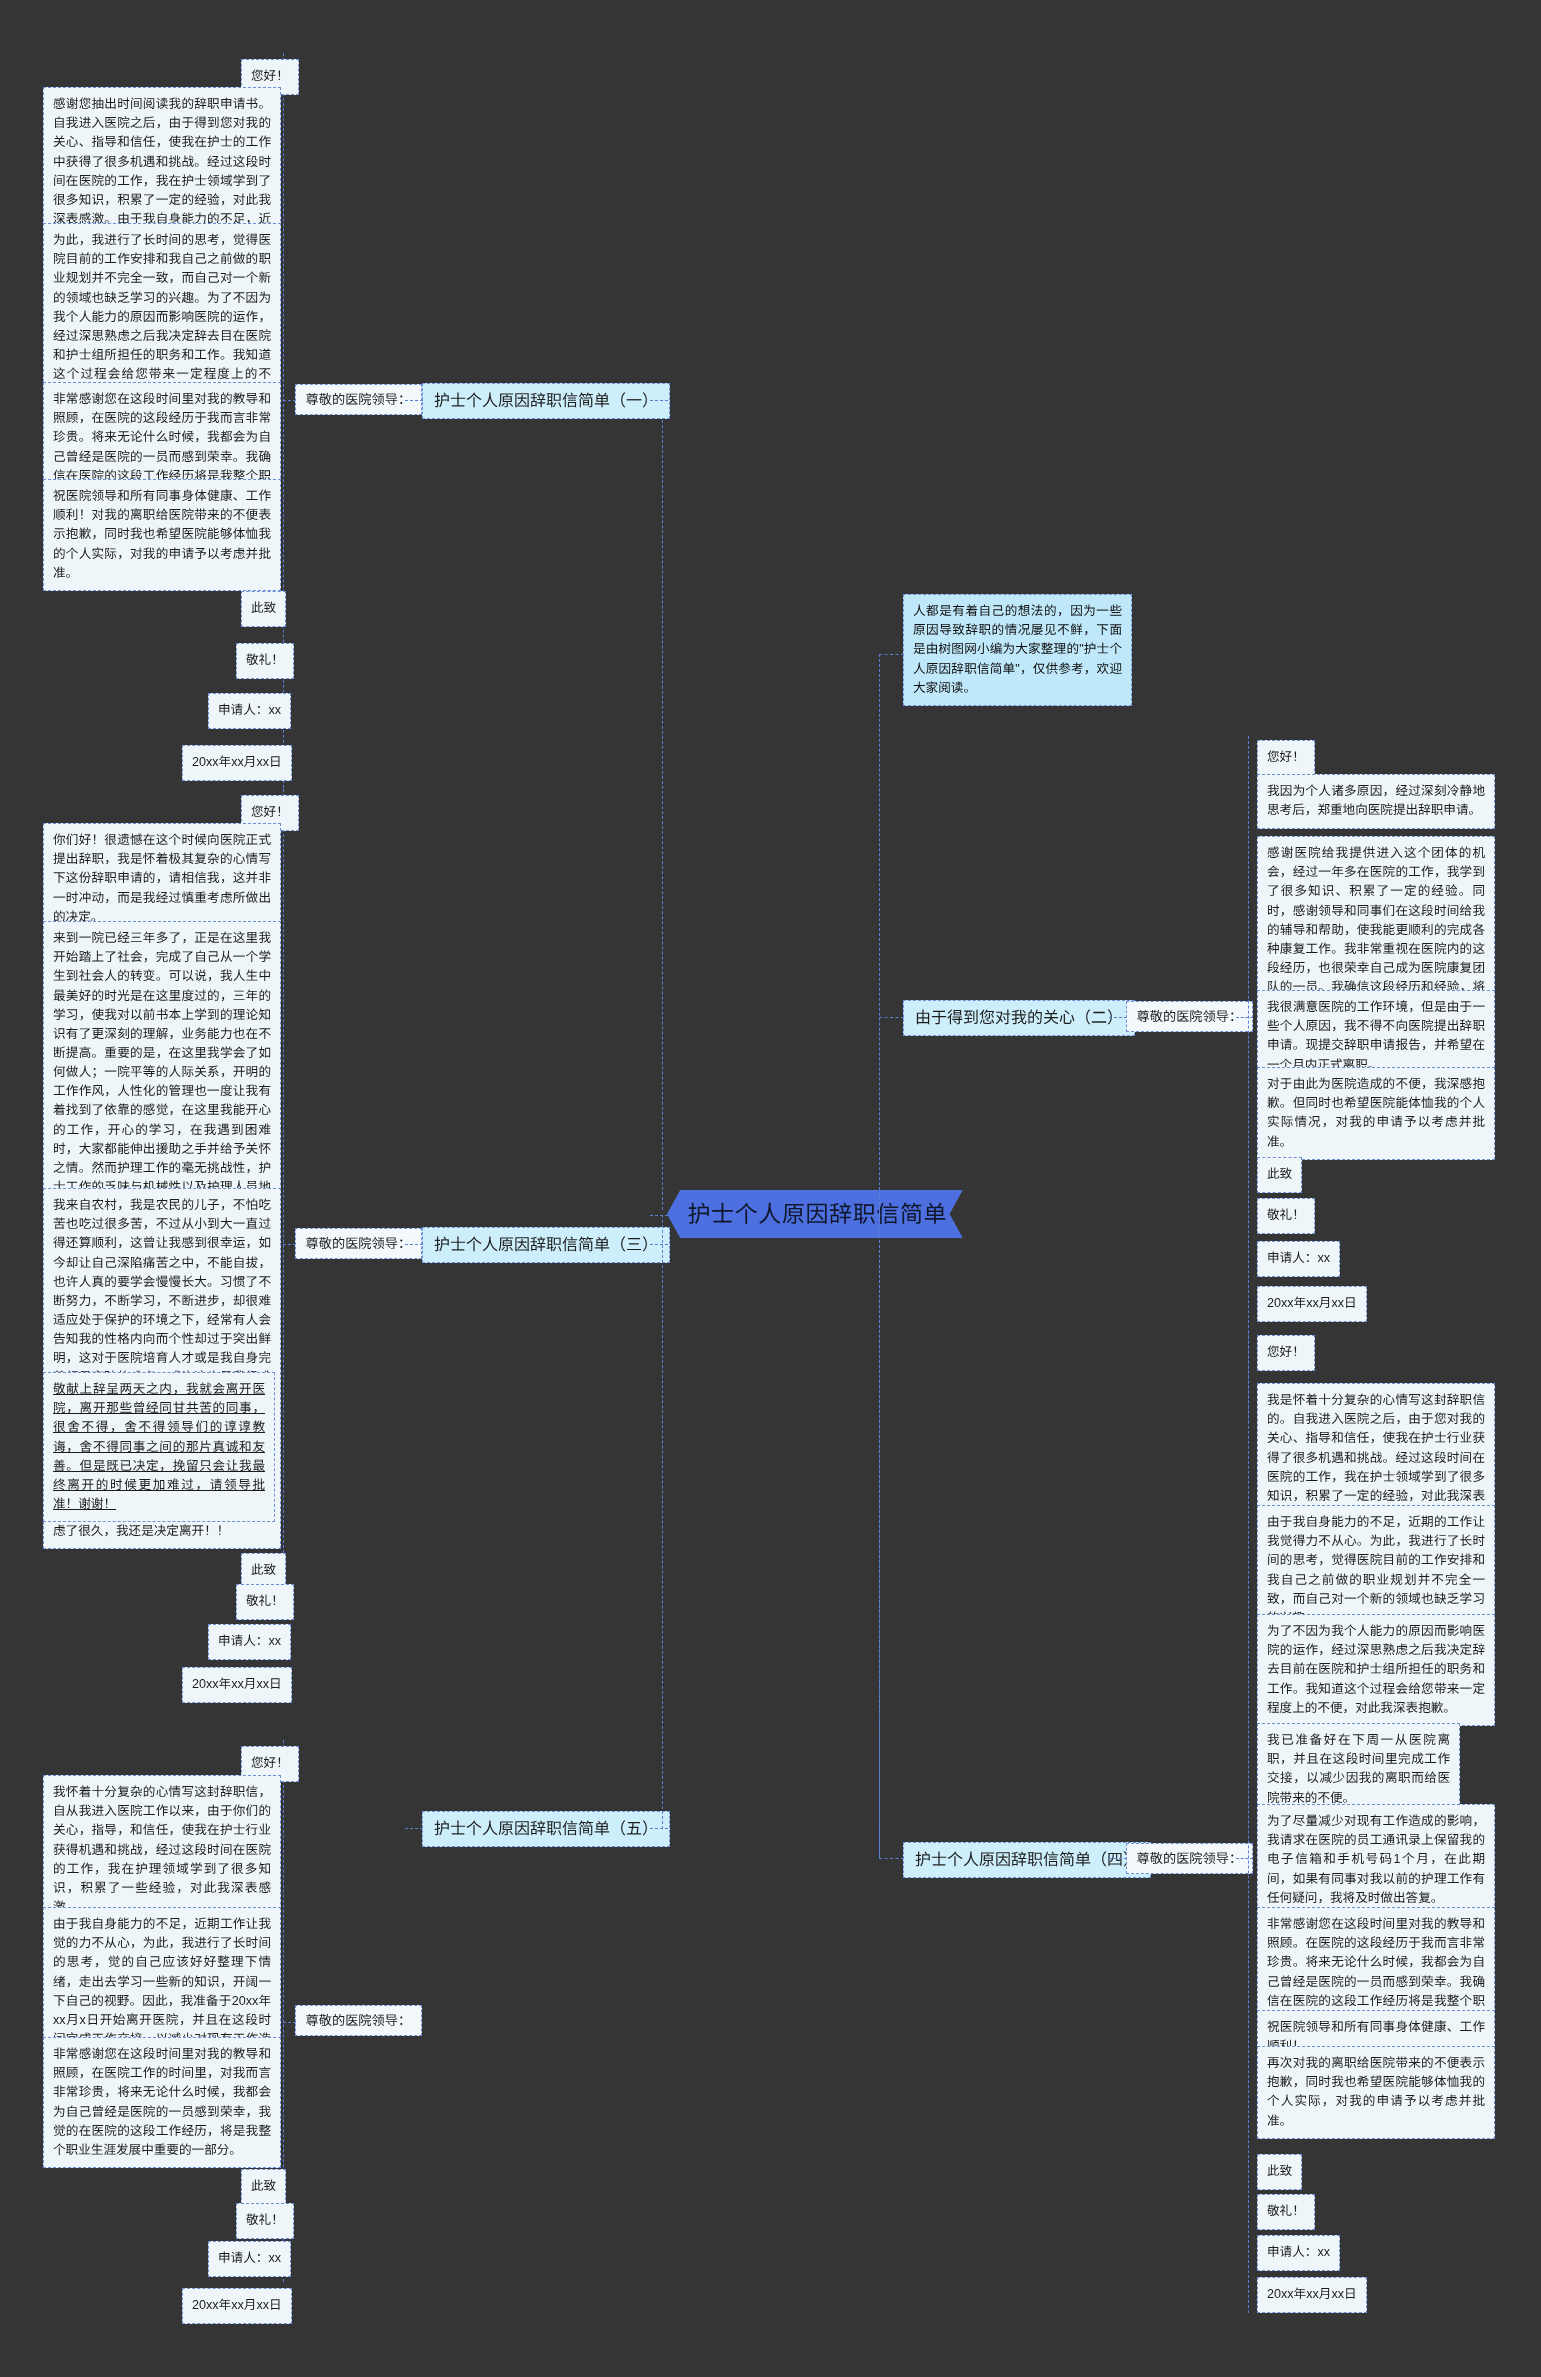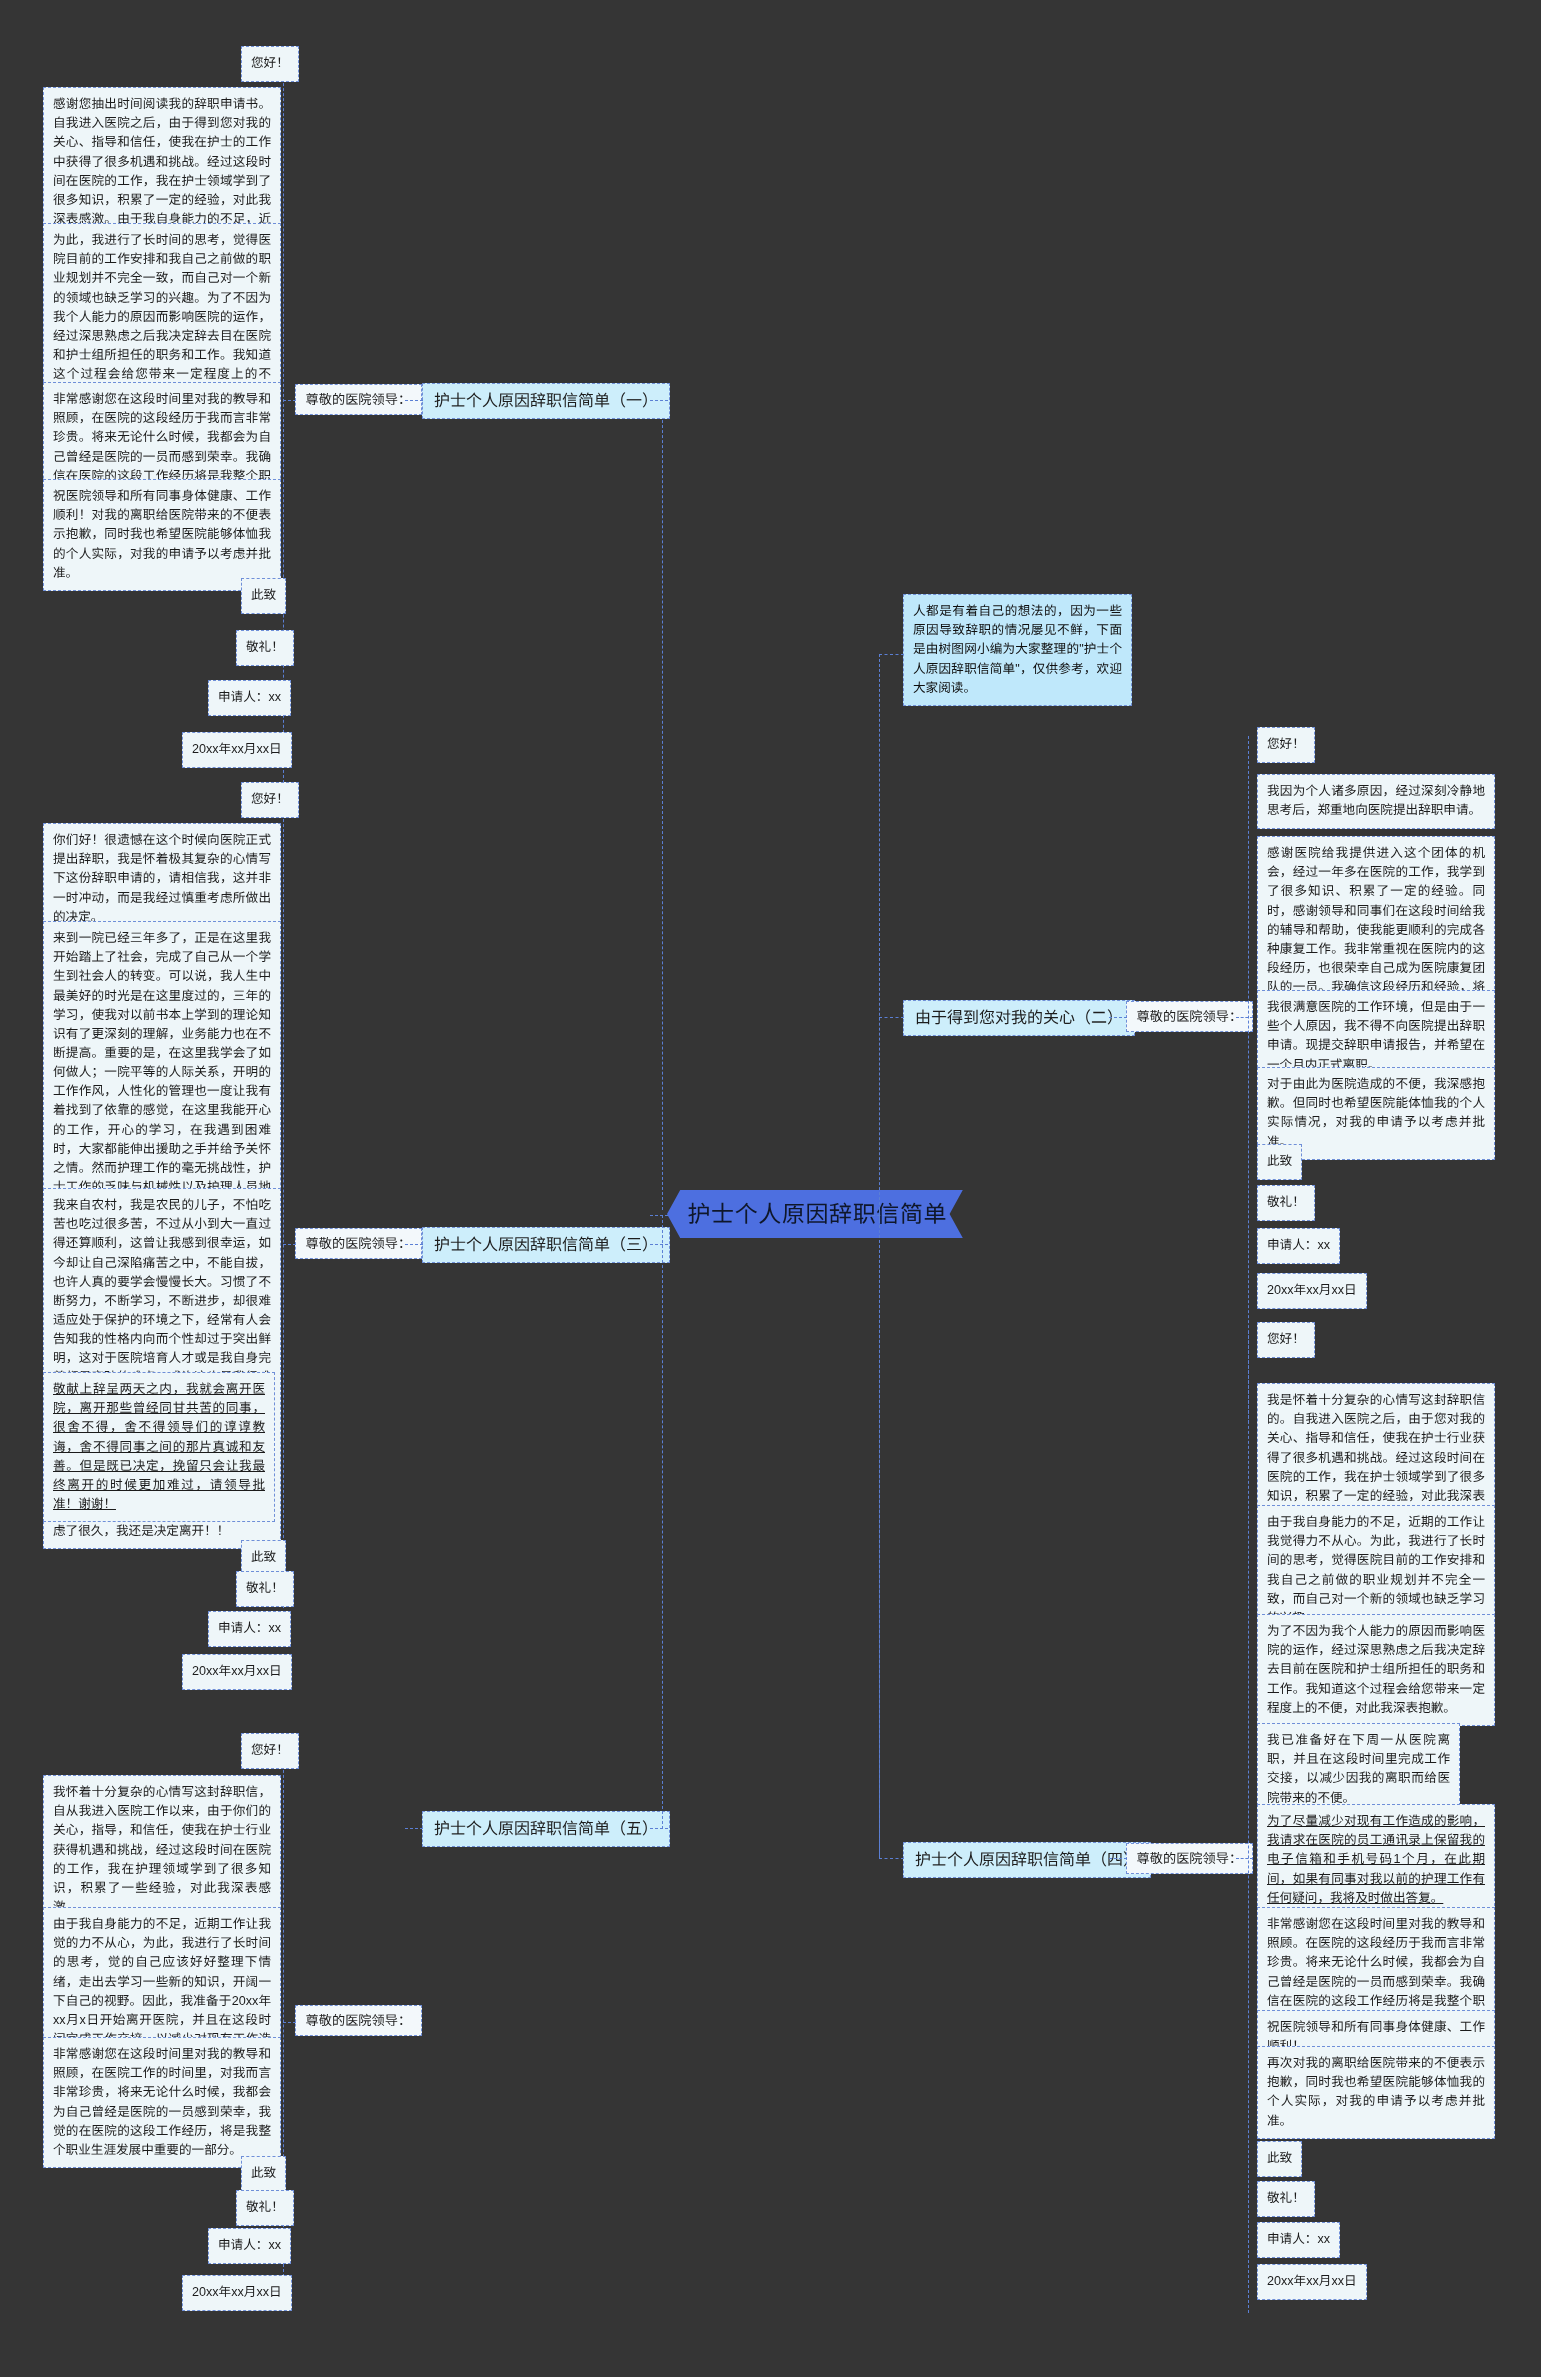--- a/index.html
+++ b/index.html
@@ -54,21 +54,21 @@
   .leaf{
     background:#eef6f9;
     border:1.2px dashed #6f8fd8;
     color:#1b1b1b;
     font-size:12.6px;
     line-height:1.52;
     padding:7.2px 9px;
     text-align:justify;
     word-break:break-all;
   }
-  .leaf.short{white-space:nowrap;text-align:left;word-break:normal;}
+  .leaf.short{white-space:nowrap;text-align:left;word-break:normal;margin-top:13px;}
 
   .intro{
     background:#bfe8fb;
     border:1.2px dashed #6f8fd8;
     color:#101010;
     font-size:12.6px;
     line-height:1.52;
     padding:7.2px 9px;
     text-align:justify;
     word-break:break-all;
@@ -170,21 +170,21 @@
   <div class="node sub" style="left:1126px;top:1843px;">尊敬的医院领导：</div>
   <div class="ln h" style="left:1109px;top:1858px;width:18px;"></div>
   <div class="ln v" style="left:1248px;top:1331px;height:982px;"></div>
   <div class="ln h" style="left:1236px;top:1858px;width:17px;"></div>
 
   <div class="node leaf short" style="left:1257px;top:1322px;">您好！</div>
   <div class="node leaf" style="left:1257px;top:1383px;width:238px;">我是怀着十分复杂的心情写这封辞职信的。自我进入医院之后，由于您对我的关心、指导和信任，使我在护士行业获得了很多机遇和挑战。经过这段时间在医院的工作，我在护士领域学到了很多知识，积累了一定的经验，对此我深表感激。</div>
   <div class="node leaf" style="left:1257px;top:1505px;width:238px;">由于我自身能力的不足，近期的工作让我觉得力不从心。为此，我进行了长时间的思考，觉得医院目前的工作安排和我自己之前做的职业规划并不完全一致，而自己对一个新的领域也缺乏学习的兴趣。</div>
   <div class="node leaf" style="left:1257px;top:1614px;width:238px;">为了不因为我个人能力的原因而影响医院的运作，经过深思熟虑之后我决定辞去目前在医院和护士组所担任的职务和工作。我知道这个过程会给您带来一定程度上的不便，对此我深表抱歉。</div>
   <div class="node leaf" style="left:1257px;top:1723px;width:203px;">我已准备好在下周一从医院离职，并且在这段时间里完成工作交接，以减少因我的离职而给医院带来的不便。</div>
-  <div class="node leaf" style="left:1257px;top:1804px;width:238px;text-decoration:underline;">为了尽量减少对现有工作造成的影响，我请求在医院的员工通讯录上保留我的电子信箱和手机号码1个月，在此期间，如果有同事对我以前的护理工作有任何疑问，我将及时做出答复。</div>
+  <div class="node leaf" style="left:1257px;top:1804px;width:238px;">为了尽量减少对现有工作造成的影响，我请求在医院的员工通讯录上保留我的电子信箱和手机号码1个月，在此期间，如果有同事对我以前的护理工作有任何疑问，我将及时做出答复。</div>
   <div class="node leaf" style="left:1257px;top:1907px;width:238px;">非常感谢您在这段时间里对我的教导和照顾。在医院的这段经历于我而言非常珍贵。将来无论什么时候，我都会为自己曾经是医院的一员而感到荣幸。我确信在医院的这段工作经历将是我整个职业生涯发展中相当重要的一部分。</div>
   <div class="node leaf" style="left:1257px;top:2010px;width:238px;">祝医院领导和所有同事身体健康、工作顺利！</div>
   <div class="node leaf" style="left:1257px;top:2046px;width:238px;">再次对我的离职给医院带来的不便表示抱歉，同时我也希望医院能够体恤我的个人实际，对我的申请予以考虑并批准。</div>
   <div class="node leaf short" style="left:1257px;top:2141px;">此致</div>
   <div class="node leaf short" style="left:1257px;top:2181px;">敬礼！</div>
   <div class="node leaf short" style="left:1257px;top:2222px;">申请人：xx</div>
   <div class="node leaf short" style="left:1257px;top:2264px;">20xx年xx月xx日</div>
 
 </div>
 

